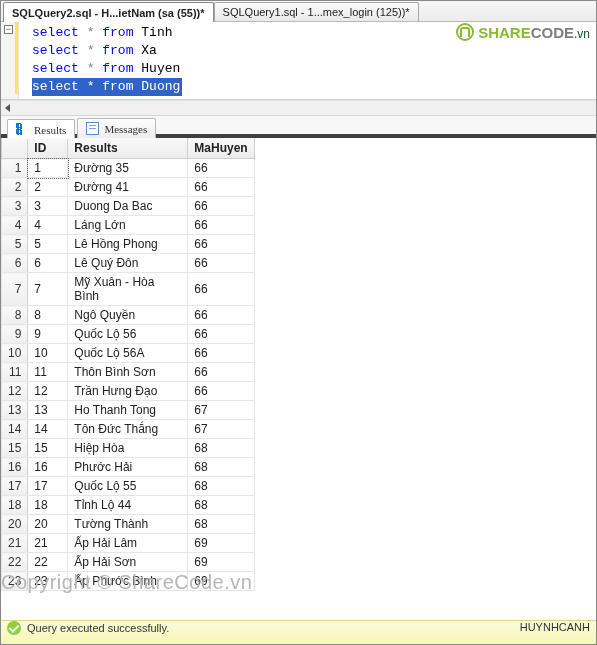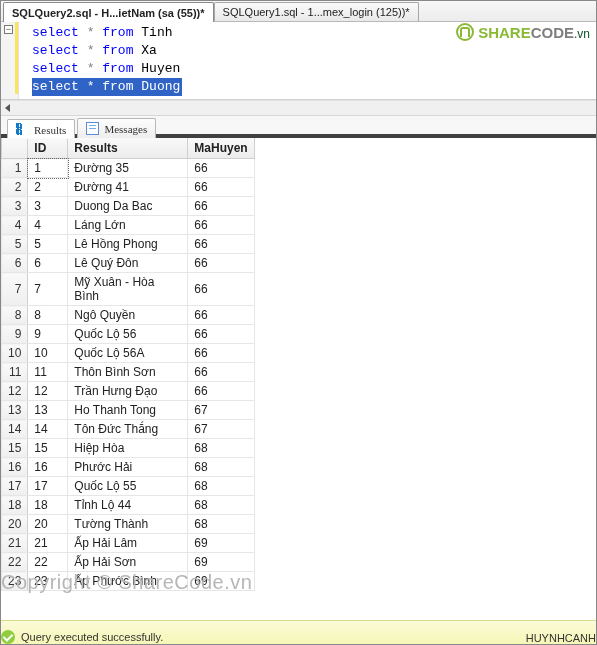--- a/index.html
+++ b/index.html
@@ -152,22 +152,22 @@
   .wm-icon::before {
     content:""; width:6px; height:8px; border:2px solid #8ab936; border-top:none; border-radius:0 0 3px 3px;
     transform:rotate(180deg);
   }
 
   
   .status {
     position:absolute; left:0; right:0; bottom:0; height:24px;
     background:linear-gradient(#fbfbd9,#f6f6b6);
     border-top:1px solid #d9d98a;
-    display:flex; align-items:flex-end; justify-content:space-between;
-    padding:0 0; font-size:11px; color:#333;
+    display:flex; align-items:flex-start; justify-content:space-between;
+    padding:0 6px; font-size:11px; color:#333;
   }
   .status .left { display:flex; align-items:center; gap:6px; }
   .status .ok {
     width:14px; height:14px; border-radius:50%; background:#8fce3e;
     display:flex; align-items:center; justify-content:center;
   }
   .status .ok::after {
     content:""; width:4px; height:7px; border:solid #fff; border-width:0 2px 2px 0;
     transform:rotate(45deg); margin-top:-2px;
   }

